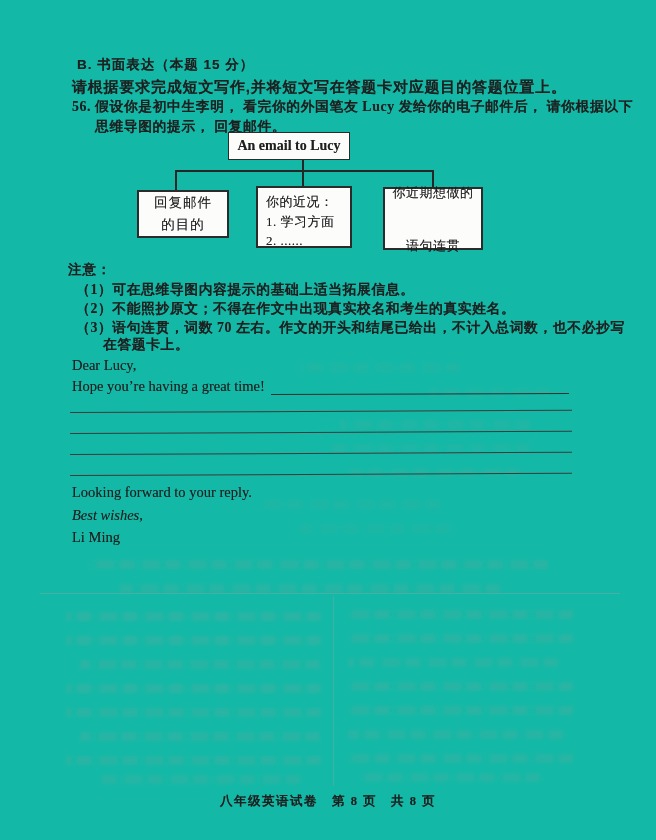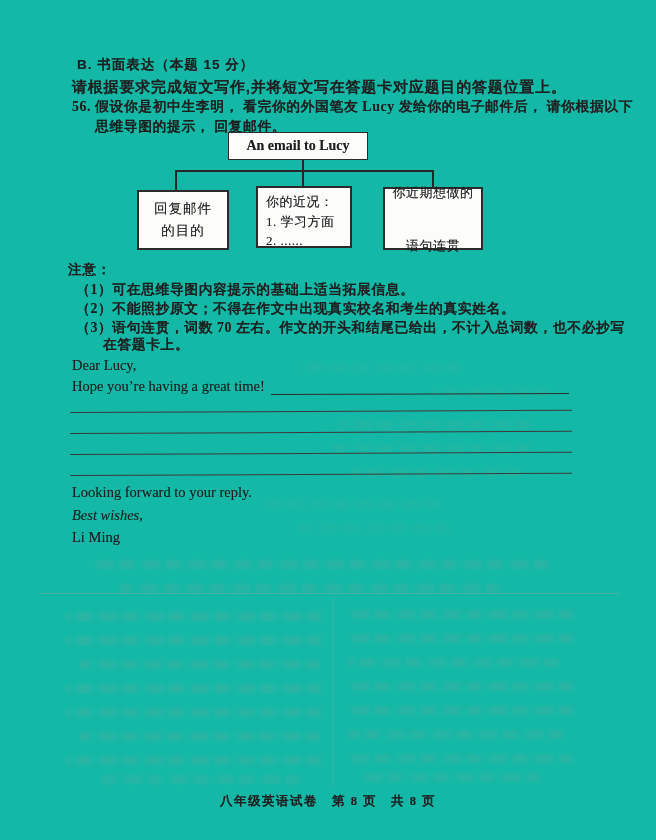--- a/index.html
+++ b/index.html
@@ -16,24 +16,24 @@
   .cn { letter-spacing:0.6px; }
 
   
   .sec-heading   { left:77px;  top:57px;  font-size:13.5px; letter-spacing:1px; }
   .sec-instr     { left:72px;  top:78px;  font-size:15px; letter-spacing:0.8px; }
   .q-line1       { left:72px;  top:99px;  font-size:13.8px; }
   .q-line2       { left:95px;  top:119px; font-size:13.8px; }
 
   
   .mm-box { position:absolute; border:2px solid #2b2b2b; background:#fcfcfb; box-sizing:border-box; }
-  .mm-root { left:228px; top:132px; width:140px; height:28px;
+  .mm-root { left:228px; top:132px; width:122px; height:28px;
              display:flex; align-items:center; justify-content:center;
              font-weight:700; font-size:14px; border-width:1.8px; }
-  .mm-purpose { left:137px; top:190px; width:92px;  height:60px;
+  .mm-purpose { left:137px; top:190px; width:92px;  height:48px;
                 display:flex; flex-direction:column; align-items:center; justify-content:center;
                 font-size:13.5px; line-height:22px; letter-spacing:1px; }
   .mm-status  { left:256px; top:186px; width:96px;  height:62px;
                 padding:4px 0 0 8px; font-size:13px; line-height:19.5px; letter-spacing:0.5px; }
   .mm-status div { white-space:nowrap; }
   .mm-plan    { left:383px; top:187px; width:100px; height:63px;
                 display:flex; flex-direction:column; align-items:center; justify-content:center;
                 font-size:13px;  line-height:21px; letter-spacing:0.5px;gap:32px; }
   .conn { position:absolute; background:#262626; }
   .conn-root  { left:302px; top:160px; width:2px;   height:11px; }

